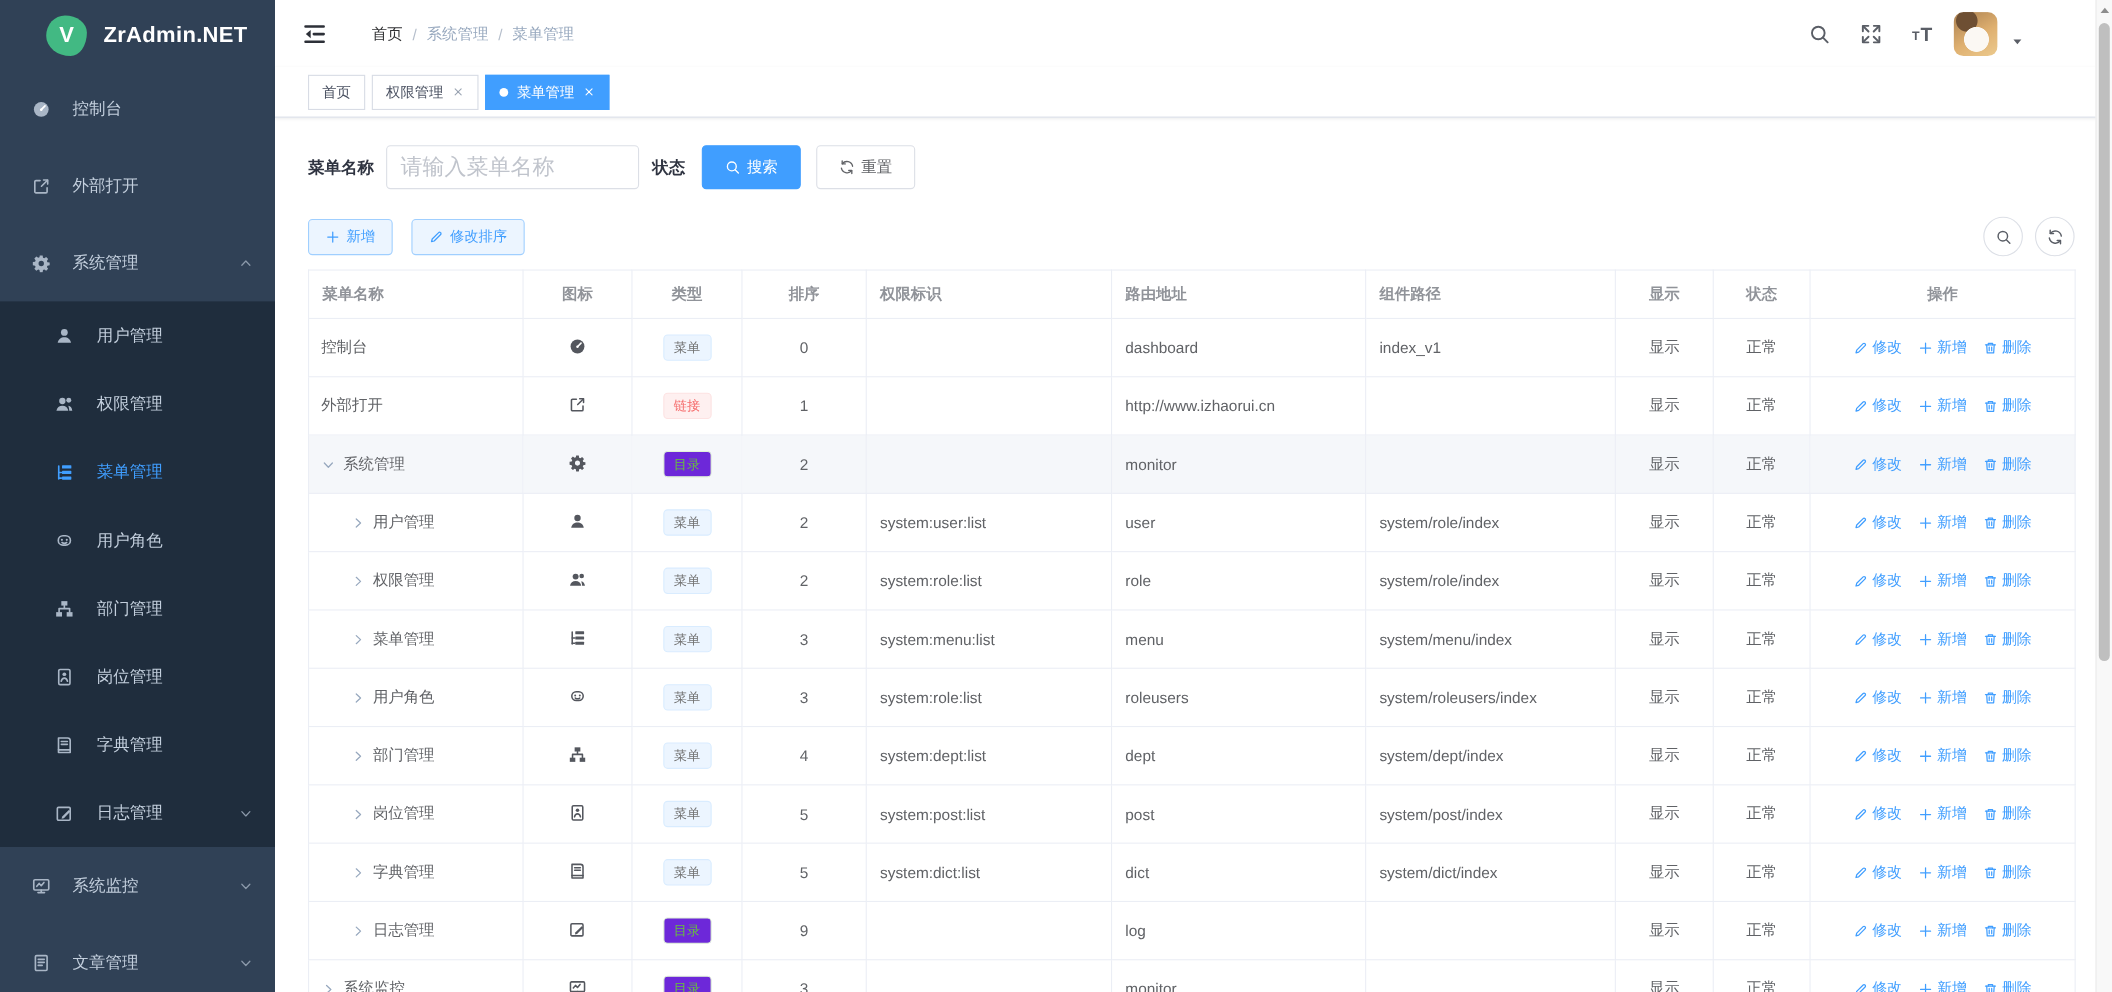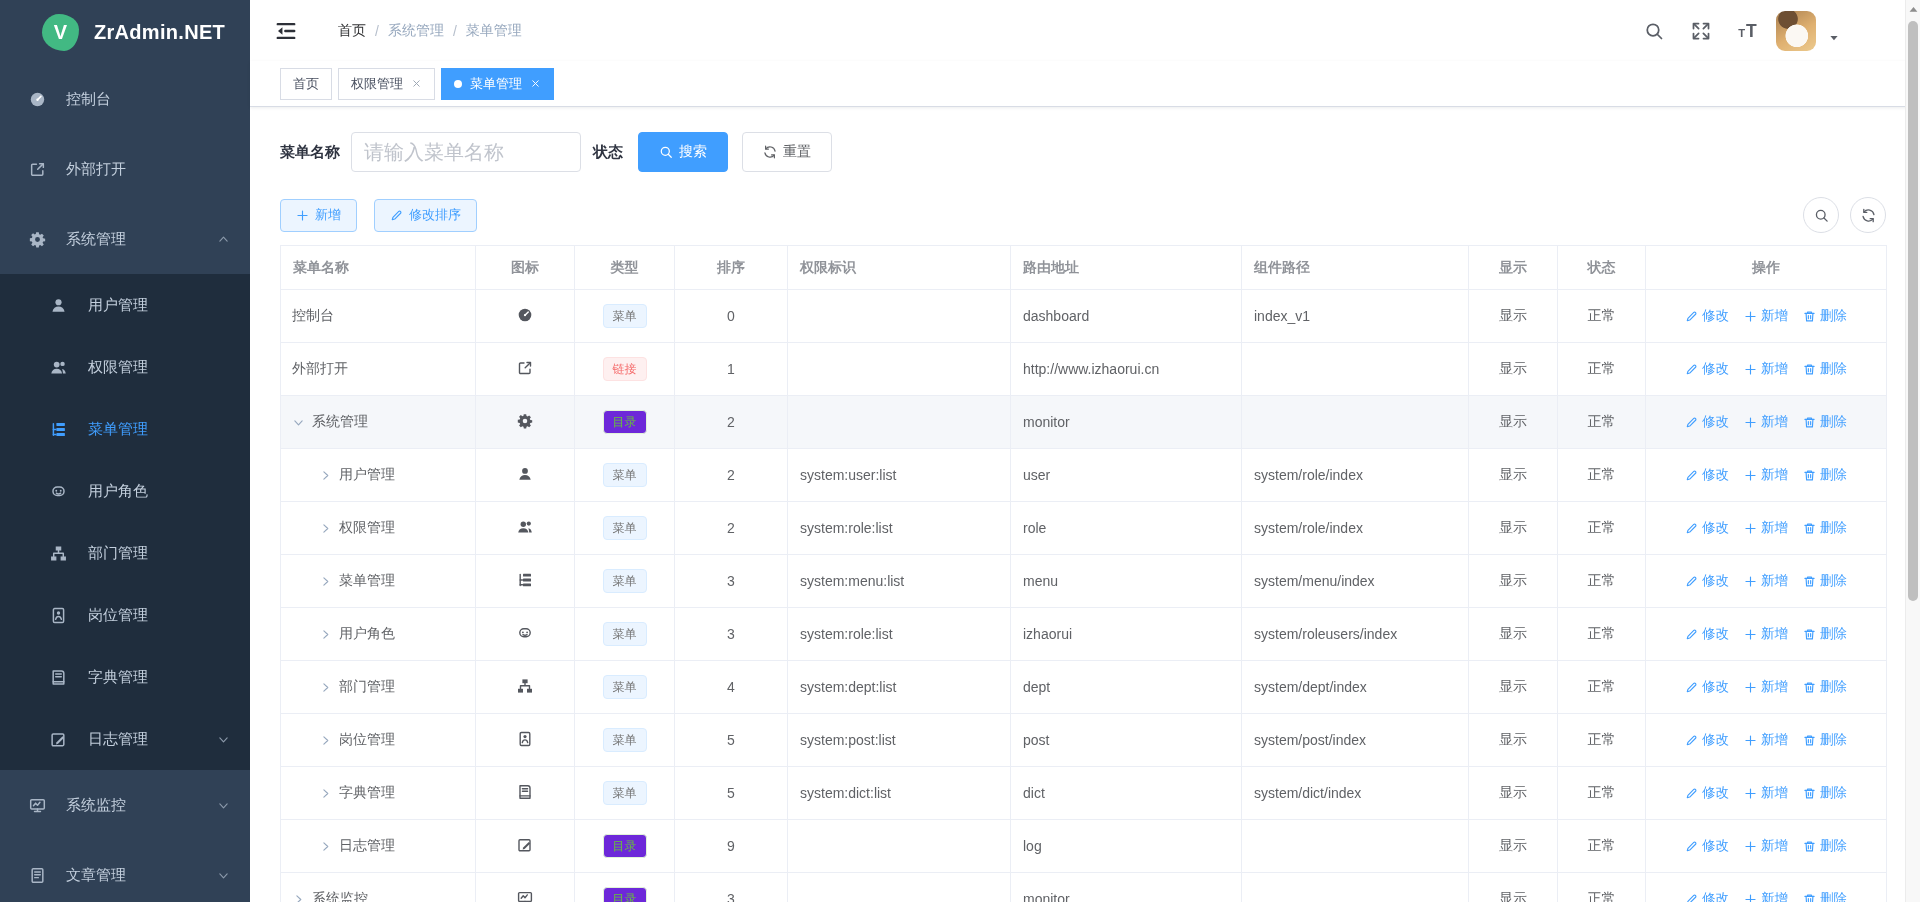--- a/index.html
+++ b/index.html
@@ -771,21 +771,21 @@
                   <svg viewBox="0 0 16 16" fill="none" stroke="currentColor" stroke-width="1.4" stroke-linecap="round" stroke-linejoin="round">
                     <rect x="2.8" y="3.8" width="10.4" height="8" rx="4"></rect>
                     <circle cx="5.9" cy="7.3" r=".9" fill="currentColor" stroke="none"></circle>
                     <circle cx="10.1" cy="7.3" r=".9" fill="currentColor" stroke="none"></circle>
                     <path d="M6 9.6c1.3.9 2.7.9 4 0"></path>
                   </svg>
                 </span></td>
               <td class="ac"><span class="tag tag-blue">菜单</span></td>
               <td class="ac">3</td>
               <td class="al">system:role:list</td>
-              <td class="al">izhaorui</td>
+              <td class="al">roleusers</td>
               <td class="al">system/roleusers/index</td>
               <td class="ac">显示</td>
               <td class="ac">正常</td>
               <td>
                 <div class="ops">
                   <a class="op">
                     <span class="icn">
                       <svg viewBox="0 0 16 16" fill="none" stroke="currentColor" stroke-width="1.4" stroke-linecap="round" stroke-linejoin="round">
                         <path d="M2.8 13.2l.8-3L10.8 3a1.4 1.4 0 0 1 2 0l.2.2a1.4 1.4 0 0 1 0 2l-7.2 7.2z"></path>
                       </svg>

